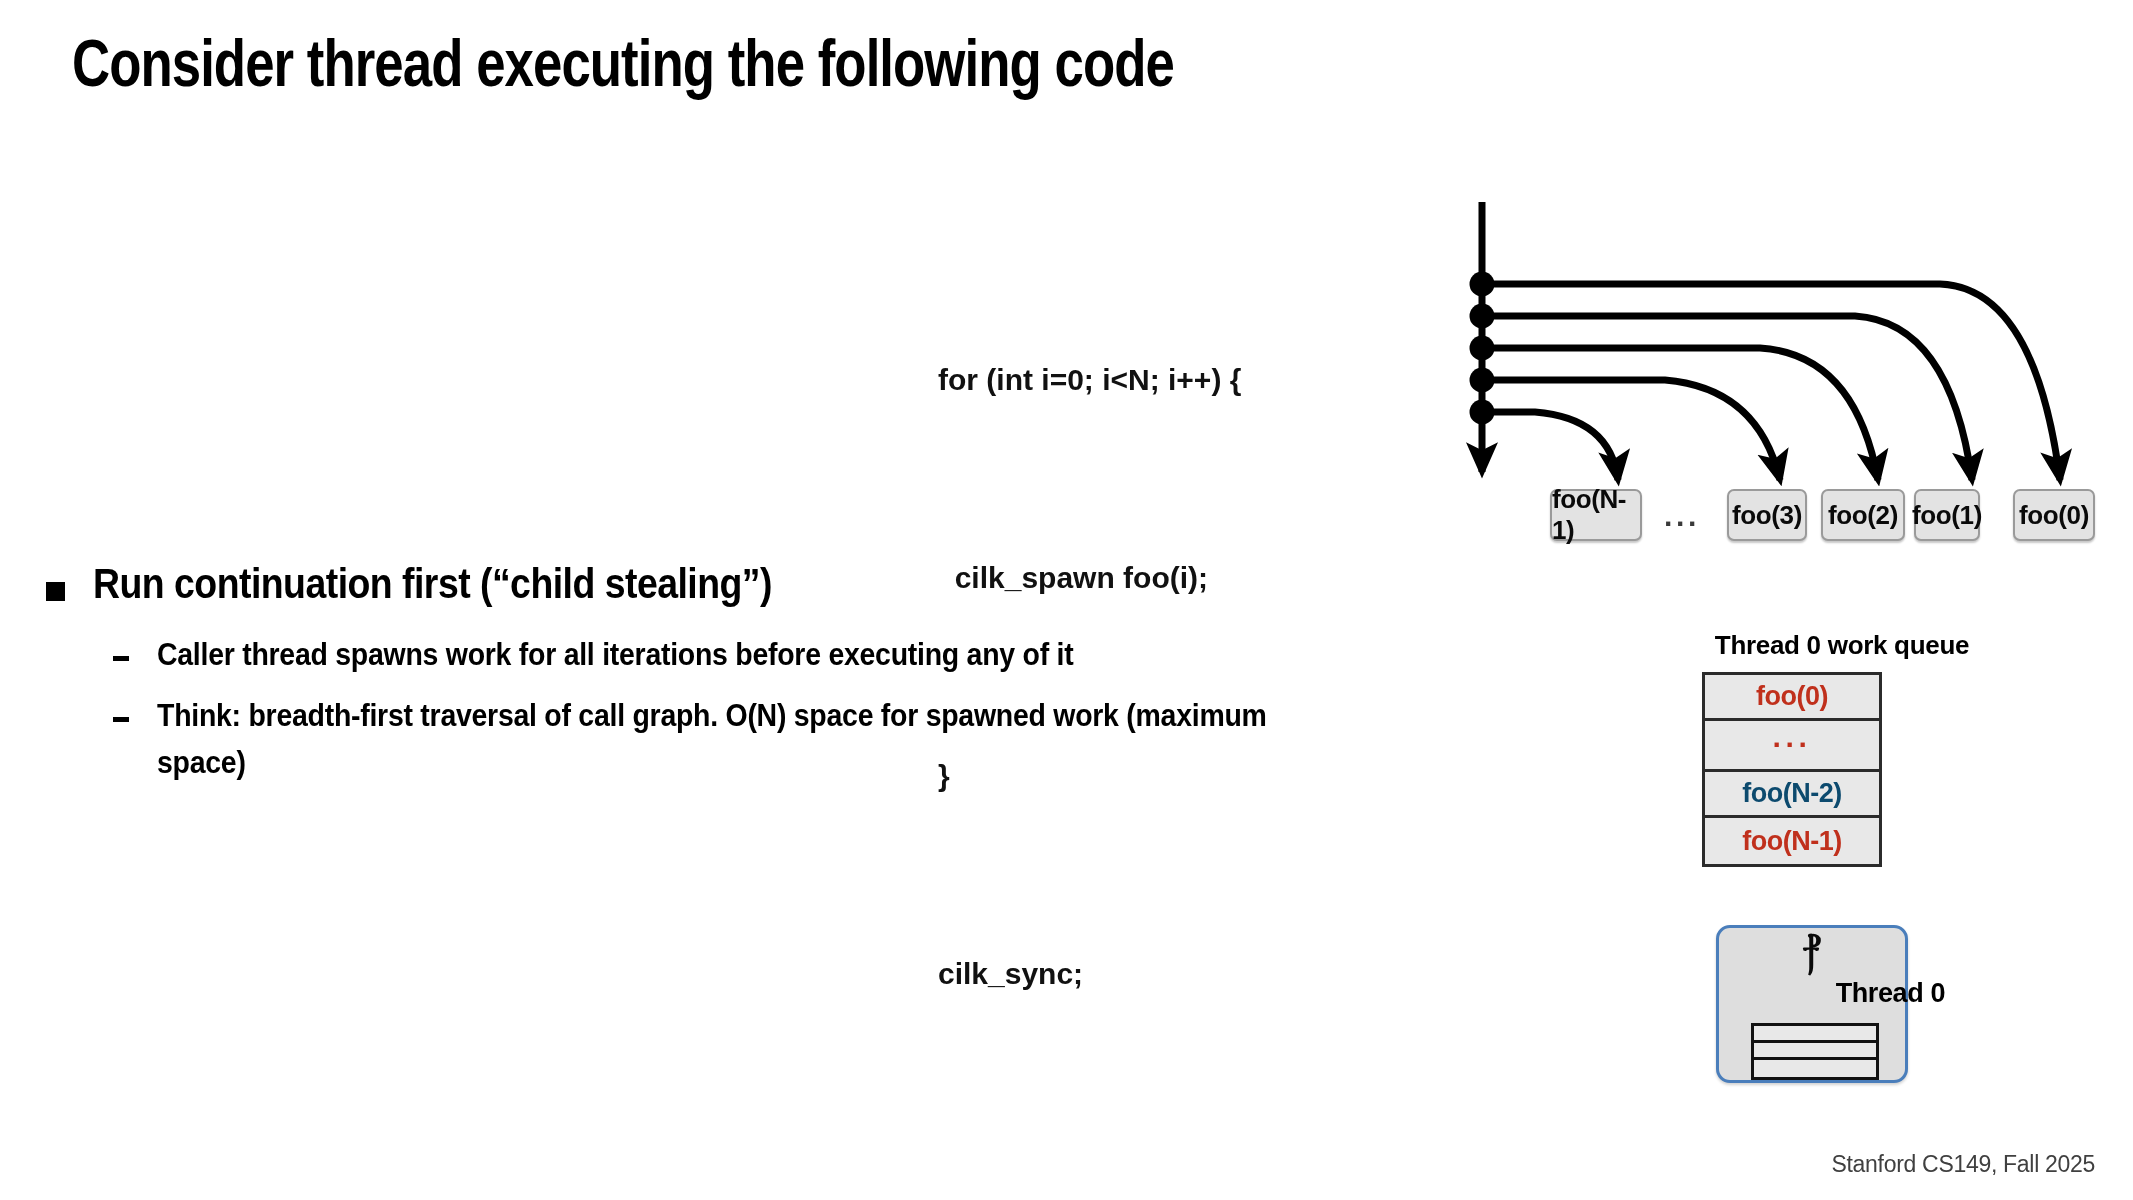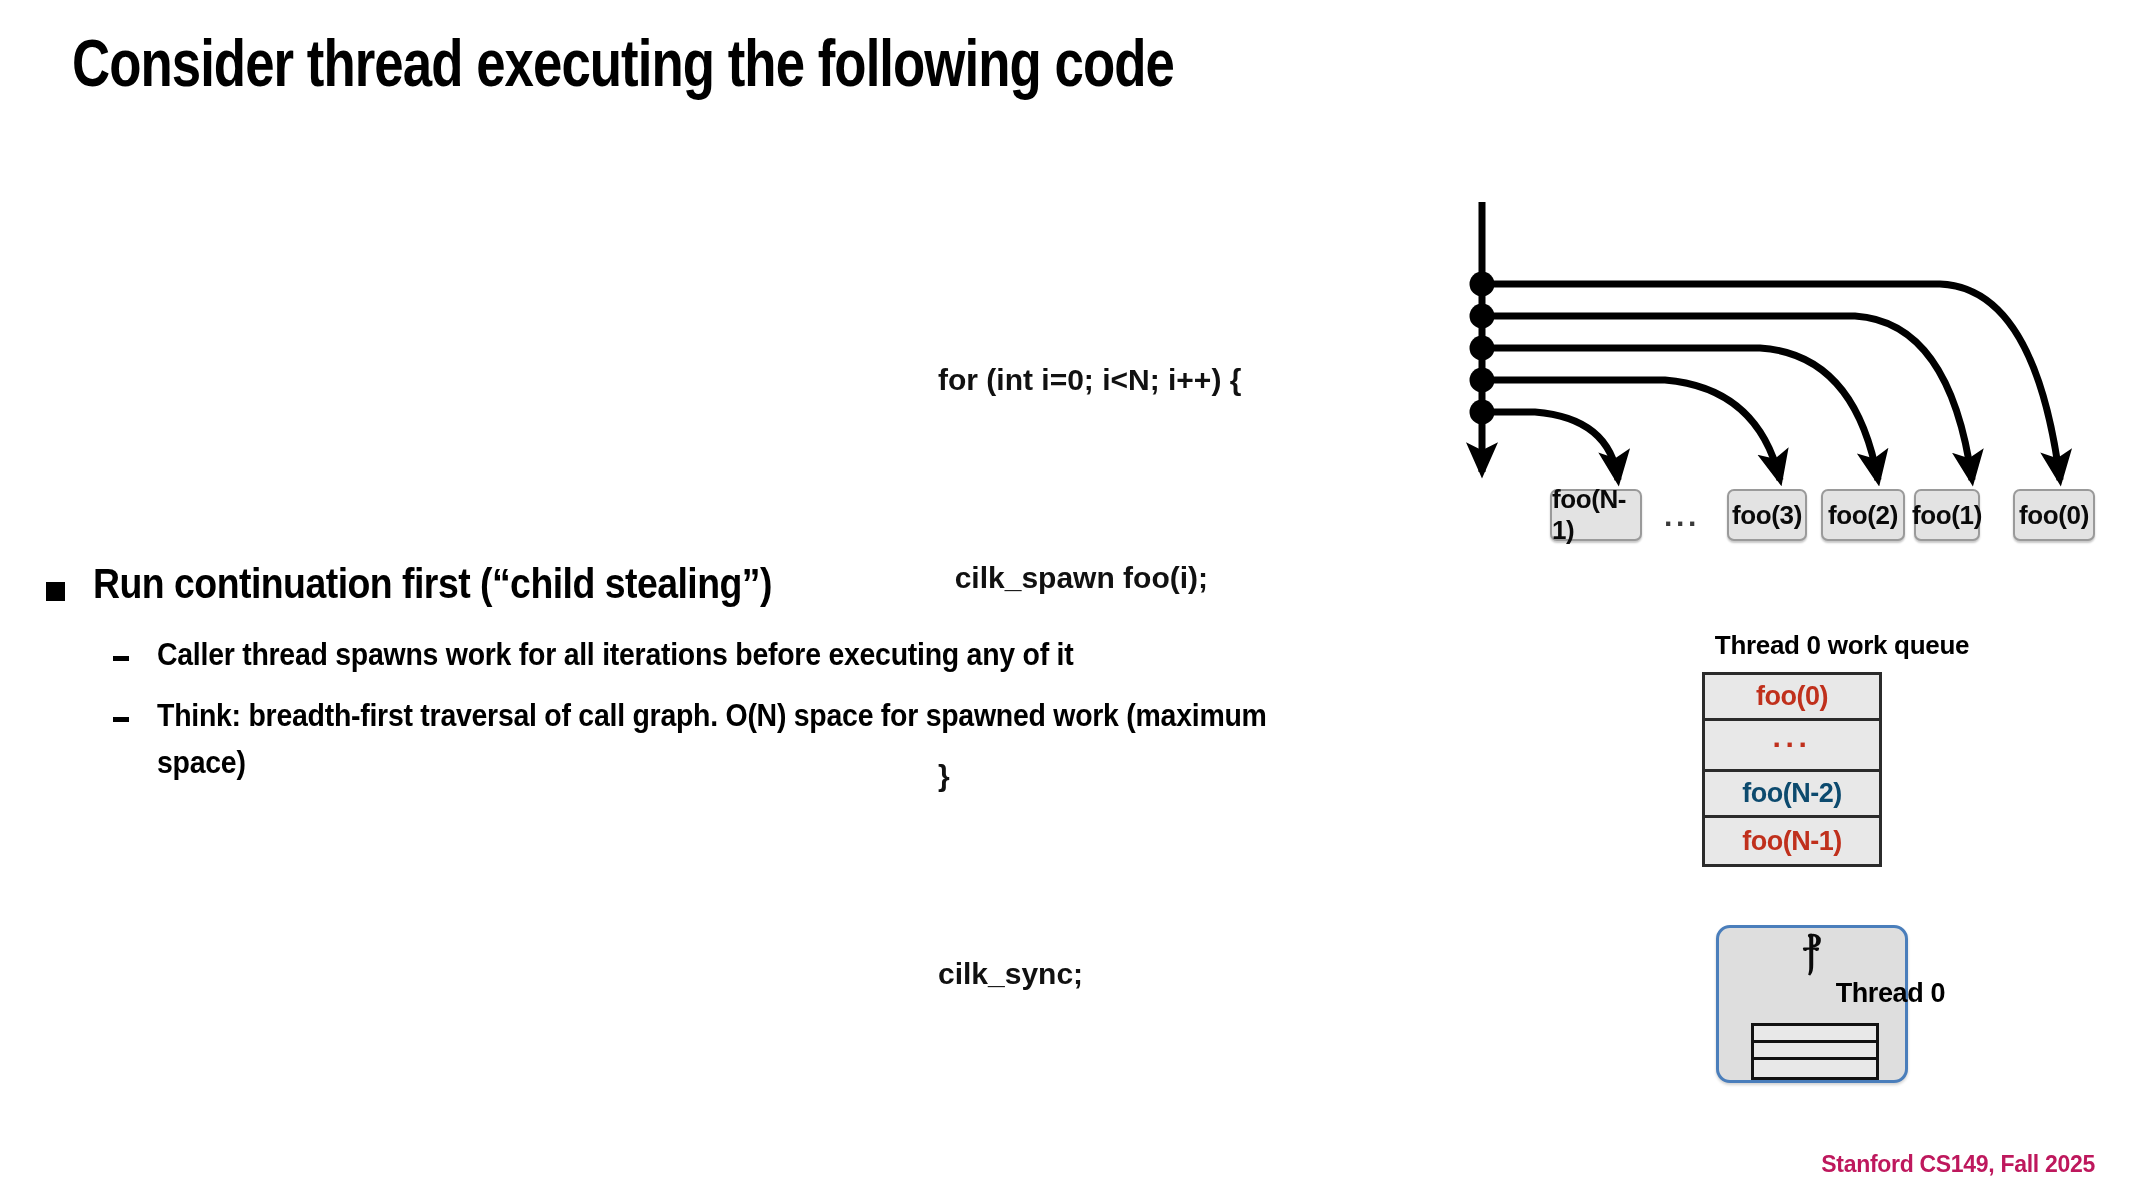--- a/index.html
+++ b/index.html
@@ -227,23 +227,23 @@
     border-bottom: 3px solid #111111;
   }
   .stack-row:last-child { border-bottom: none; }
 
   
   .footer {
     position: absolute;
     right: 38px;
     bottom: 22px;
     font-size: 23px;
-    font-weight: bold;
+    font-weight: normal;
     letter-spacing: -0.3px;
-    color: #be185d;
+    color: #404040;
   }
 </style>
 </head>
 <body>
 
 <div class="slide-title">Consider thread executing the following code</div>
 
 <div class="code-block">
   <div class="code-line">for (int i=0; i&lt;N; i++) {</div>
   <div class="code-line">  cilk_spawn foo(i);</div>

